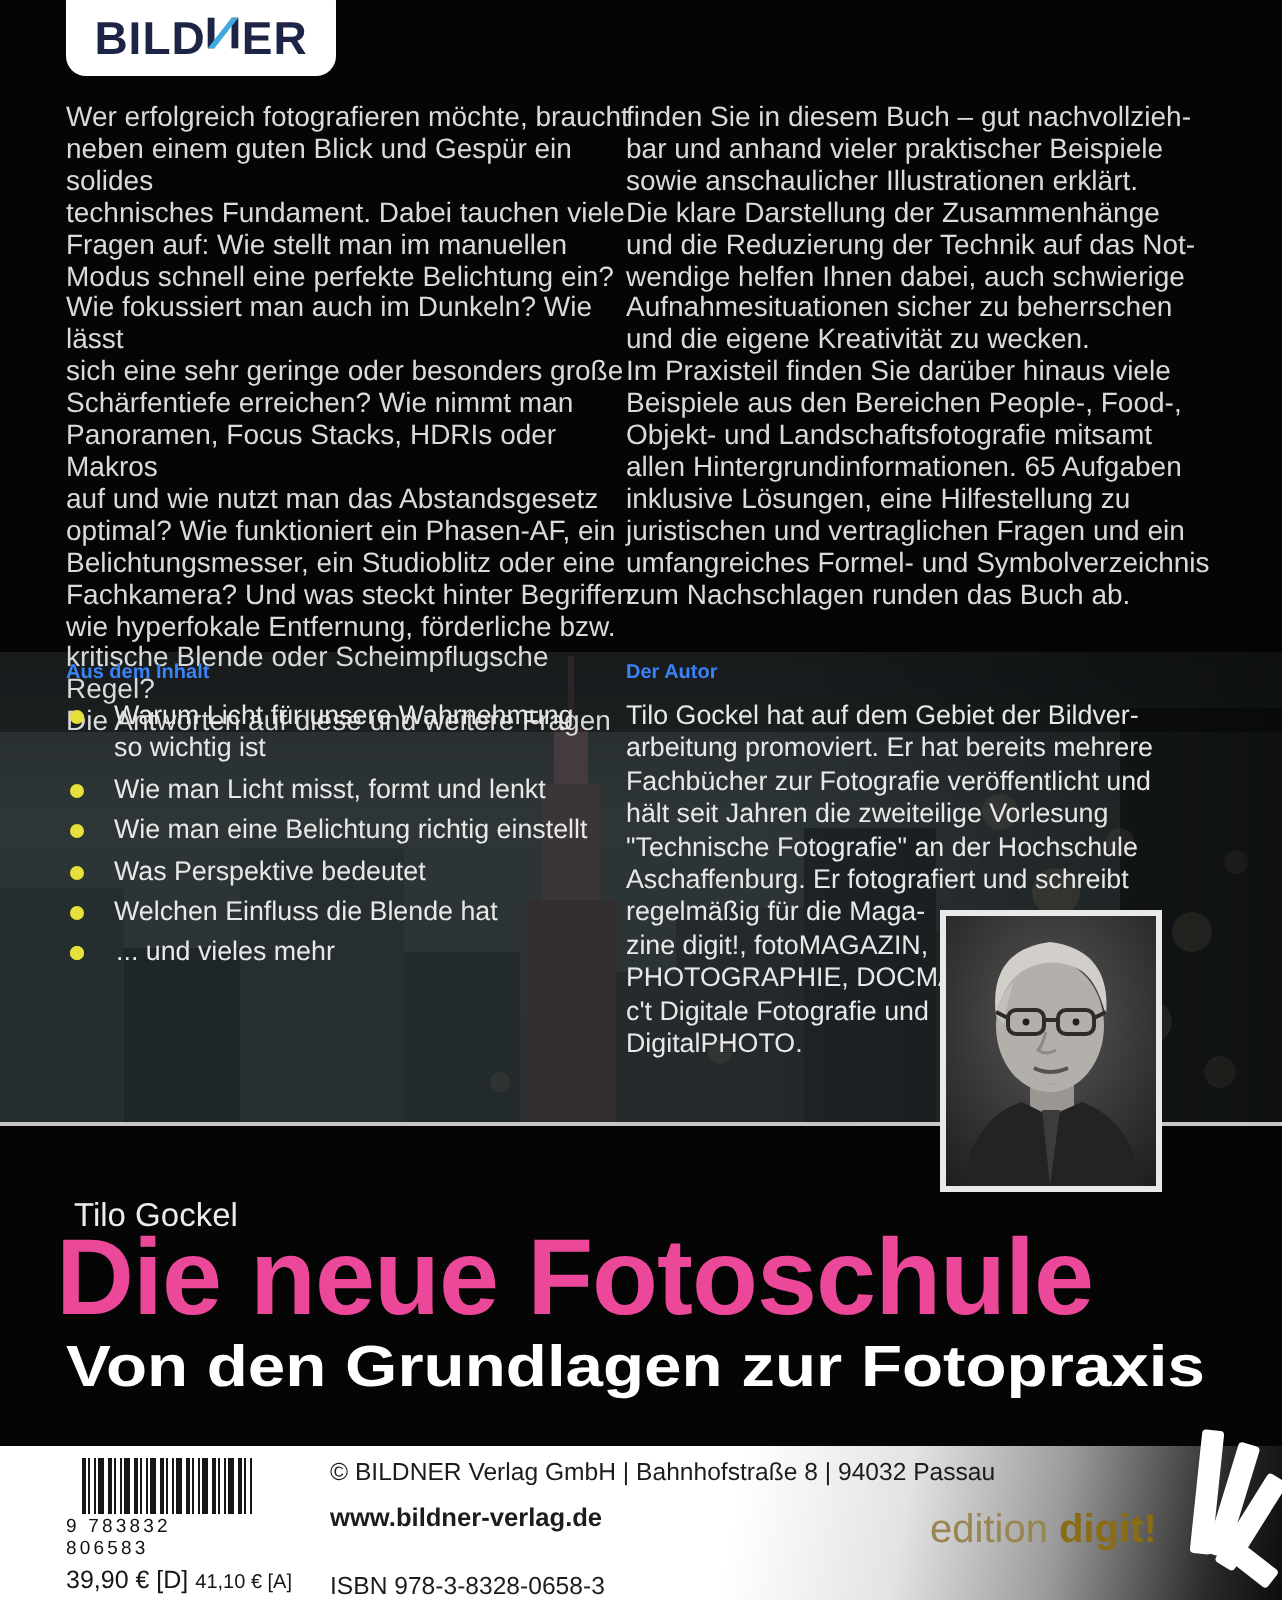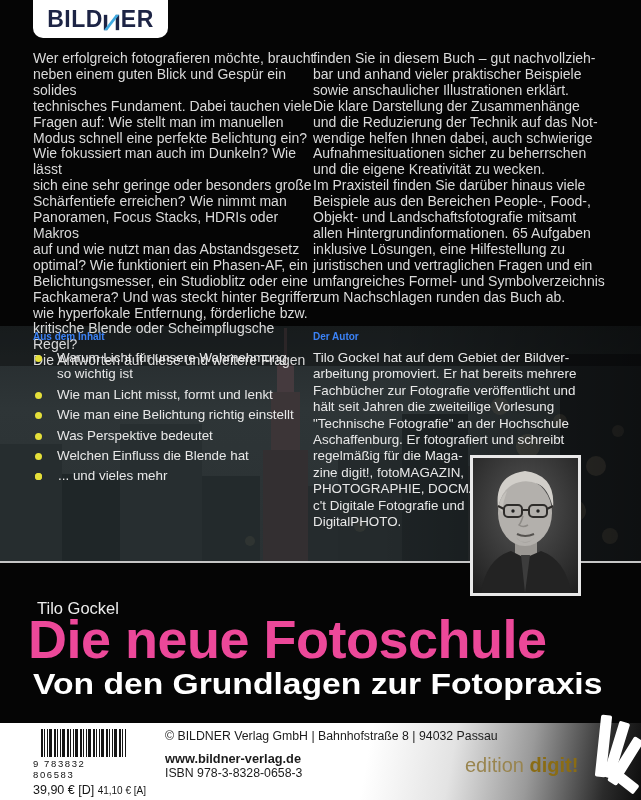--- a/index.html
+++ b/index.html
@@ -3,21 +3,21 @@
 <meta charset="utf-8">
 <style>
   html,body{margin:0;padding:0;background:#000;}
   .page{position:relative;width:641px;height:800px;background:#050505;overflow:hidden;
         font-family:"Liberation Sans", sans-serif;}
 
   
   .logo{position:absolute;left:33px;top:-9px;width:135px;height:47px;background:#fff;
         border-radius:10px;display:flex;align-items:flex-end;justify-content:center;
         padding-bottom:7px;box-sizing:border-box;z-index:6;}
-  .logo-text{font-weight:bold;font-size:23px;letter-spacing:.5px;color:#1d2445;line-height:1;display:flex;align-items:flex-end;}
+  .logo-text{font-weight:bold;font-size:23px;letter-spacing:.5px;color:#1d2445;line-height:1;display:flex;align-items:flex-start;}
   .logo-n{width:17px;height:17px;margin:0 .5px;display:block;}
 
   
   .pre{white-space:pre-line;}
   .intro{position:absolute;top:51px;font-size:14px;line-height:15.9px;color:#dadada;z-index:3;}
   .intro.left{left:33px;width:286px;}
   .intro.right{left:313px;width:300px;}
 
   
   .band{position:absolute;left:0;top:326px;width:641px;height:236px;z-index:1;}
@@ -51,21 +51,21 @@
           background:linear-gradient(100deg,#ffffff 0%,#ffffff 57%,#e3e3e3 70%,#9a9a9a 82%,#2b2b2b 94%,#0c0c0c 100%);}
   .barcode{position:absolute;left:33px;top:6px;width:96px;}
   .bars{margin-left:8px;width:86px;height:28px;
         background:repeating-linear-gradient(90deg,#161616 0 2px,#fff 2px 3px,#161616 3px 4px,#fff 4px 6px,#161616 6px 7px,#fff 7px 8px,#161616 8px 11px,#fff 11px 13px);}
   .bar-digits{font-size:9.5px;letter-spacing:1.6px;color:#111;margin-top:1px;}
   .price{font-size:12.5px;color:#161616;margin-top:3px;white-space:nowrap;}
   .price .small{font-size:10px;}
   .pubblock{position:absolute;left:165px;top:6px;color:#1c1c1c;}
   .pubblock .l1{font-size:12.3px;text-align:right;}
   .pubblock .l2{font-size:12.8px;font-weight:bold;margin-top:8px;}
-  .pubblock .l3{font-size:12.3px;margin-top:0;}
+  .pubblock .l3{font-size:12.3px;margin-top:20px;}
   .edition{position:absolute;left:465px;top:31px;font-size:20px;white-space:nowrap;}
   .edition .w1{color:#99854f;}
   .edition .w2{color:#8a6c14;font-weight:bold;}
   .books-icon{position:absolute;left:570px;top:-10px;width:72px;height:90px;}
 </style>
 </head>
 <body>
 
 <div class="page">
 

